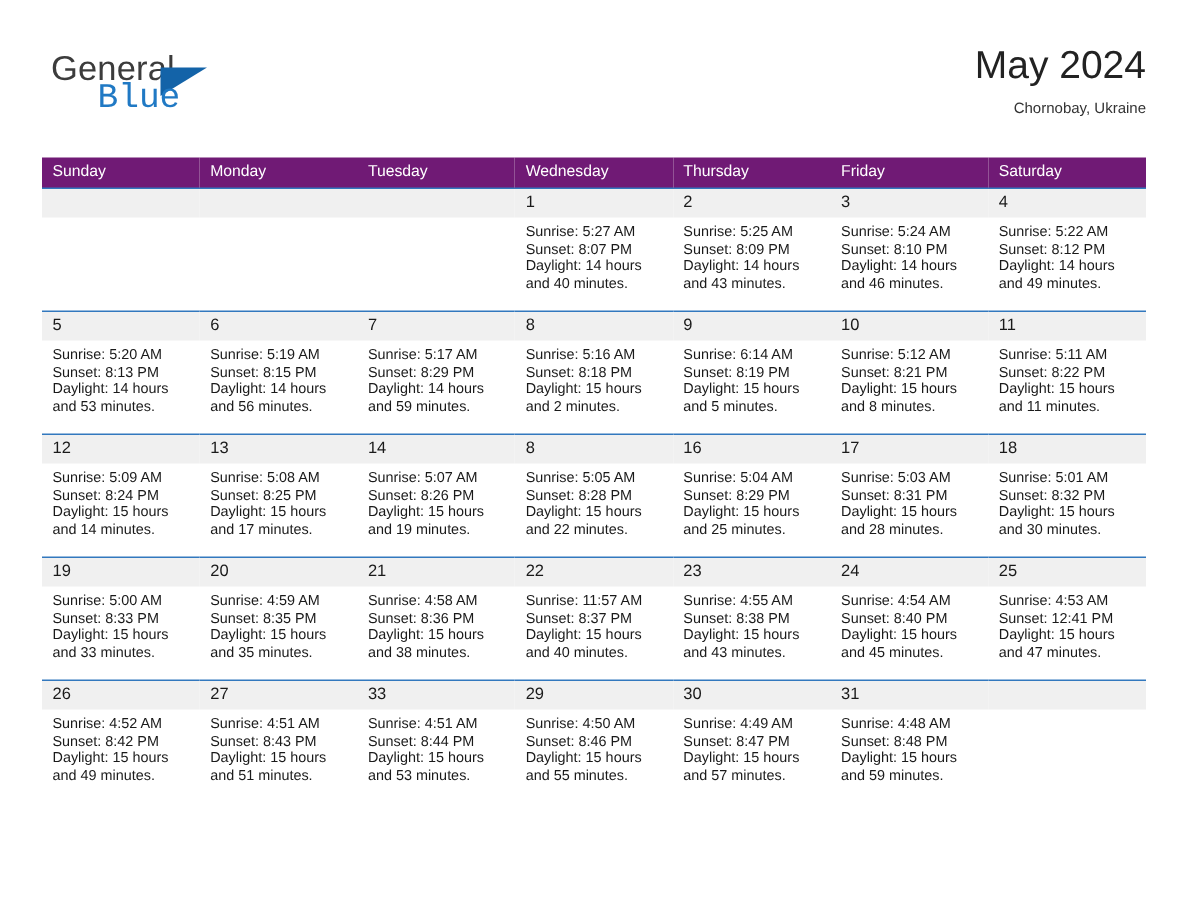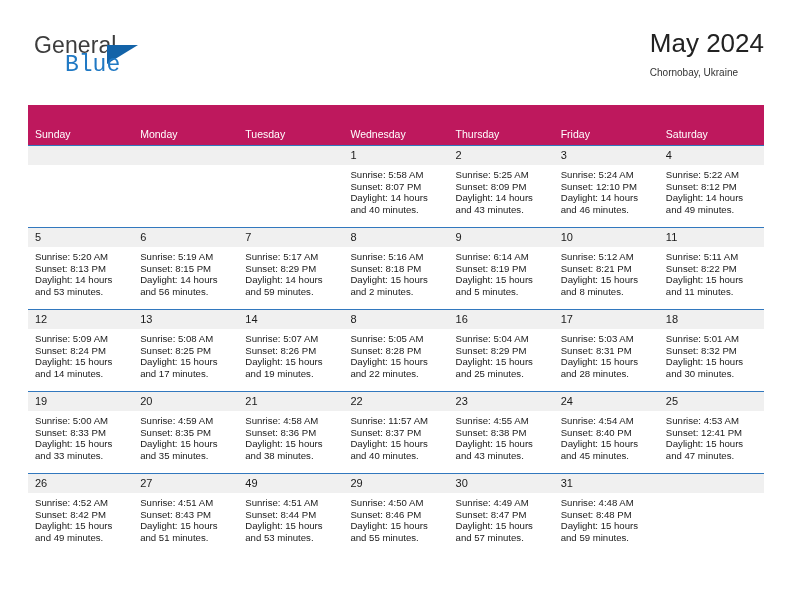--- a/index.html
+++ b/index.html
@@ -60,21 +60,21 @@
     width: 0;
     height: 0;
     border-left: 31px solid #1363a8;
     border-bottom: 19px solid transparent;
   }
 
   .title-block {
     position: absolute;
     right: 0;
     top: 0;
-    text-align: left;
+    text-align: right;
   }
   .cal-title {
     font-size: 26px;
     color: #222222;
     line-height: 30px;
     white-space: nowrap;
   }
   .cal-subtitle {
     font-size: 10px;
     color: #333333;
@@ -86,26 +86,26 @@
   
   .calendar {
     position: absolute;
     left: 28px;
     top: 105px;
     width: 736px;
     border-collapse: collapse;
     table-layout: fixed;
   }
   .calendar th {
-    background: #be185d;
+    background: #701a75;
     color: #ffffff;
     font-size: 10.5px;
     font-weight: normal;
     text-align: left;
-    padding: 23px 0 5px 7px;
+    padding: 3px 0 5px 7px;
     height: 9px;
     line-height: 12px;
   }
   .calendar td {
     vertical-align: top;
     padding: 0;
     border-top: 1px solid #3278be;
     height: 81px;
     background: #ffffff;
   }
@@ -203,21 +203,21 @@
                 <div></div>
                 <div></div>
                 <div></div>
               </div>
             </div>
           </td>
           <td class="">
             <div class="cell-inner">
               <div class="date-band">1</div>
               <div class="cell-body">
-                <div>Sunrise: 5:58 AM</div>
+                <div>Sunrise: 5:27 AM</div>
                 <div>Sunset: 8:07 PM</div>
                 <div>Daylight: 14 hours</div>
                 <div>and 40 minutes.</div>
               </div>
             </div>
           </td>
           <td class="">
             <div class="cell-inner">
               <div class="date-band">2</div>
               <div class="cell-body">
@@ -226,21 +226,21 @@
                 <div>Daylight: 14 hours</div>
                 <div>and 43 minutes.</div>
               </div>
             </div>
           </td>
           <td class="">
             <div class="cell-inner">
               <div class="date-band">3</div>
               <div class="cell-body">
                 <div>Sunrise: 5:24 AM</div>
-                <div>Sunset: 12:10 PM</div>
+                <div>Sunset: 8:10 PM</div>
                 <div>Daylight: 14 hours</div>
                 <div>and 46 minutes.</div>
               </div>
             </div>
           </td>
           <td class="">
             <div class="cell-inner">
               <div class="date-band">4</div>
               <div class="cell-body">
                 <div>Sunrise: 5:22 AM</div>
@@ -506,21 +506,21 @@
               <div class="cell-body">
                 <div>Sunrise: 4:51 AM</div>
                 <div>Sunset: 8:43 PM</div>
                 <div>Daylight: 15 hours</div>
                 <div>and 51 minutes.</div>
               </div>
             </div>
           </td>
           <td class="">
             <div class="cell-inner">
-              <div class="date-band">49</div>
+              <div class="date-band">33</div>
               <div class="cell-body">
                 <div>Sunrise: 4:51 AM</div>
                 <div>Sunset: 8:44 PM</div>
                 <div>Daylight: 15 hours</div>
                 <div>and 53 minutes.</div>
               </div>
             </div>
           </td>
           <td class="">
             <div class="cell-inner">

